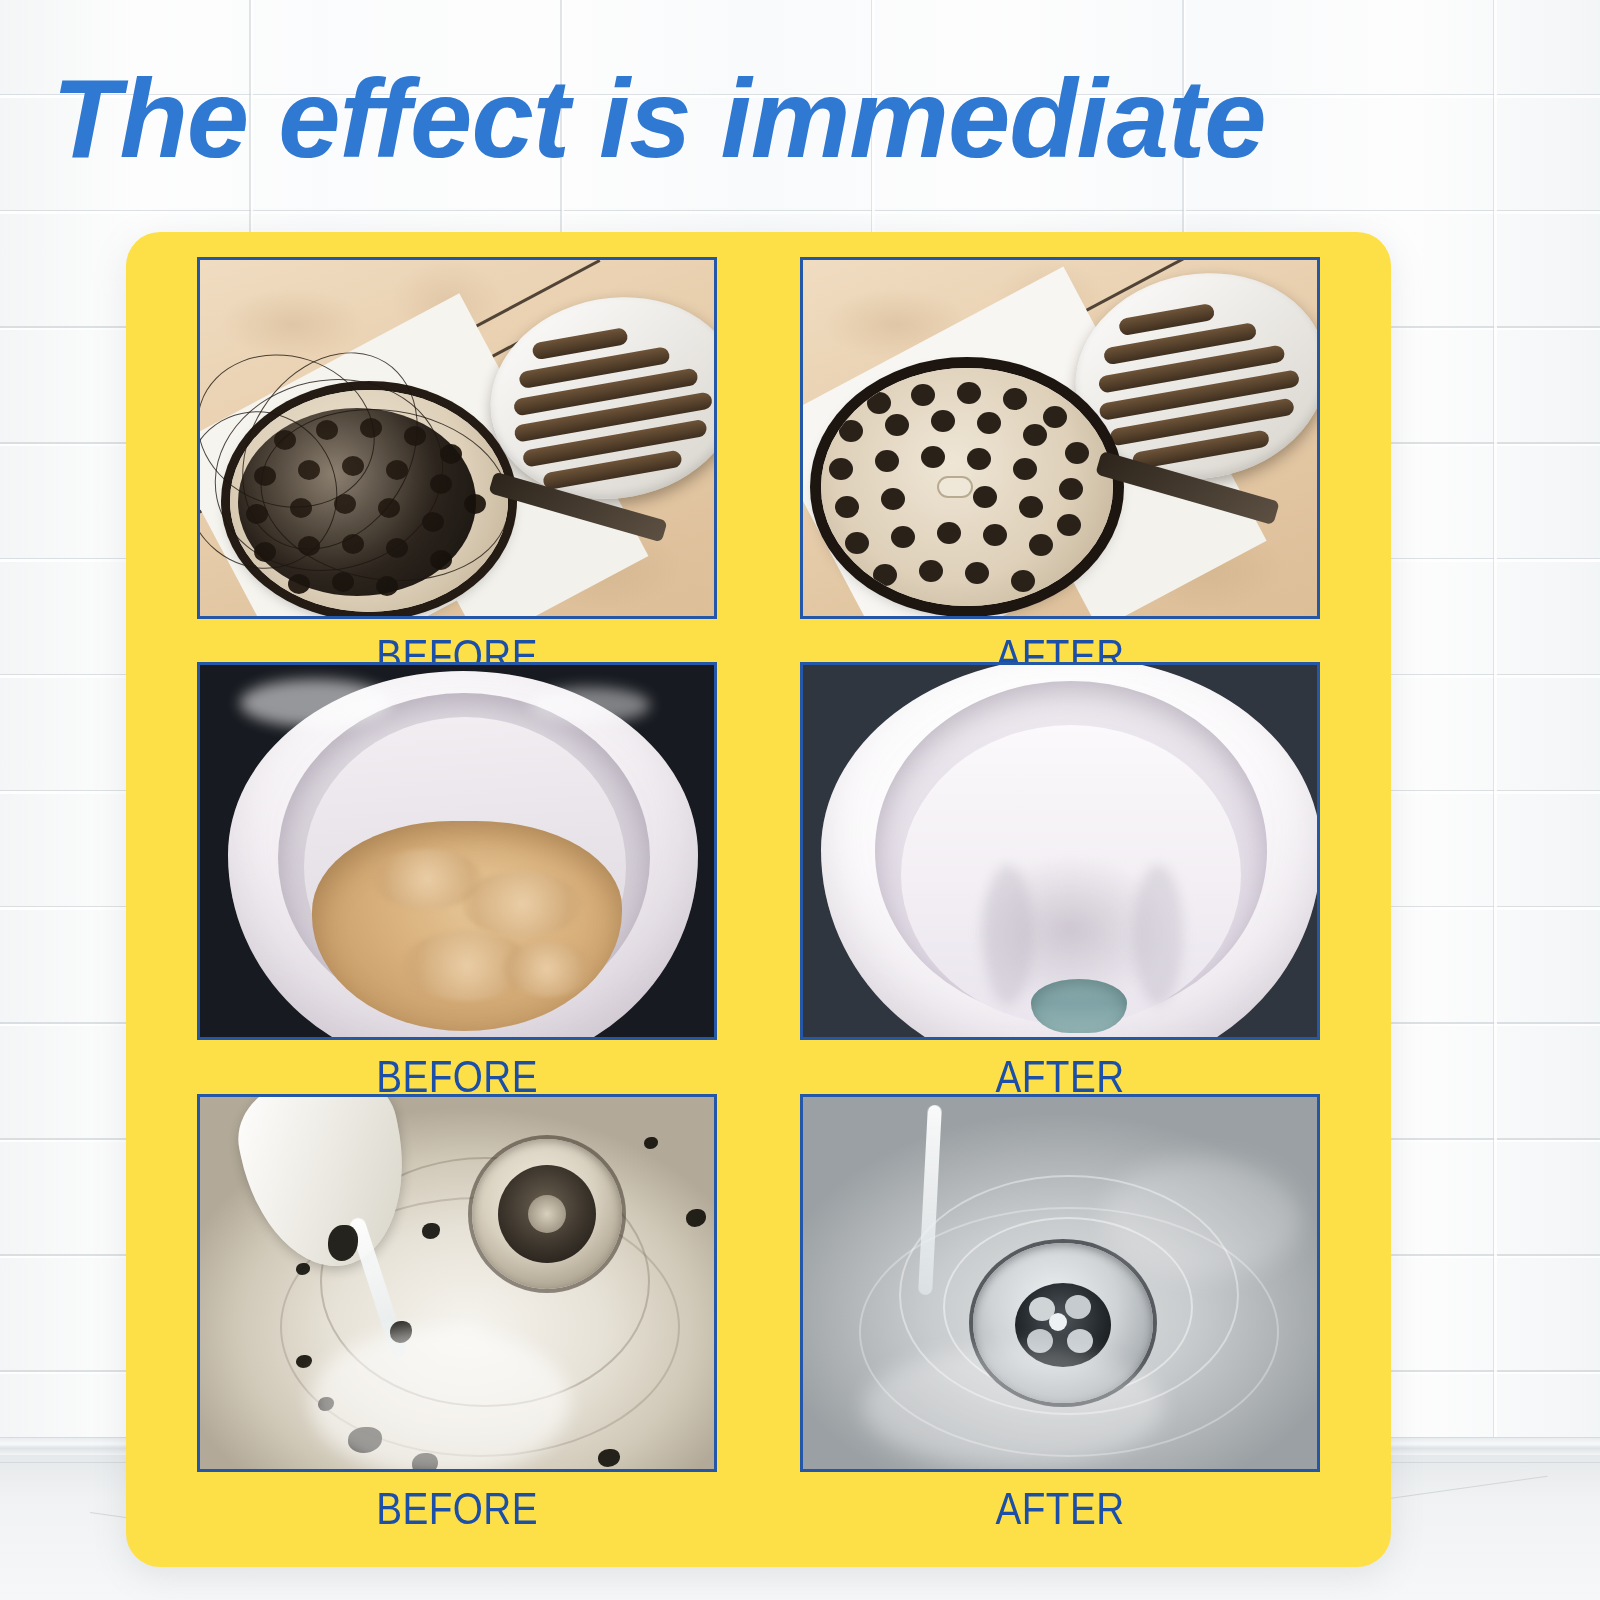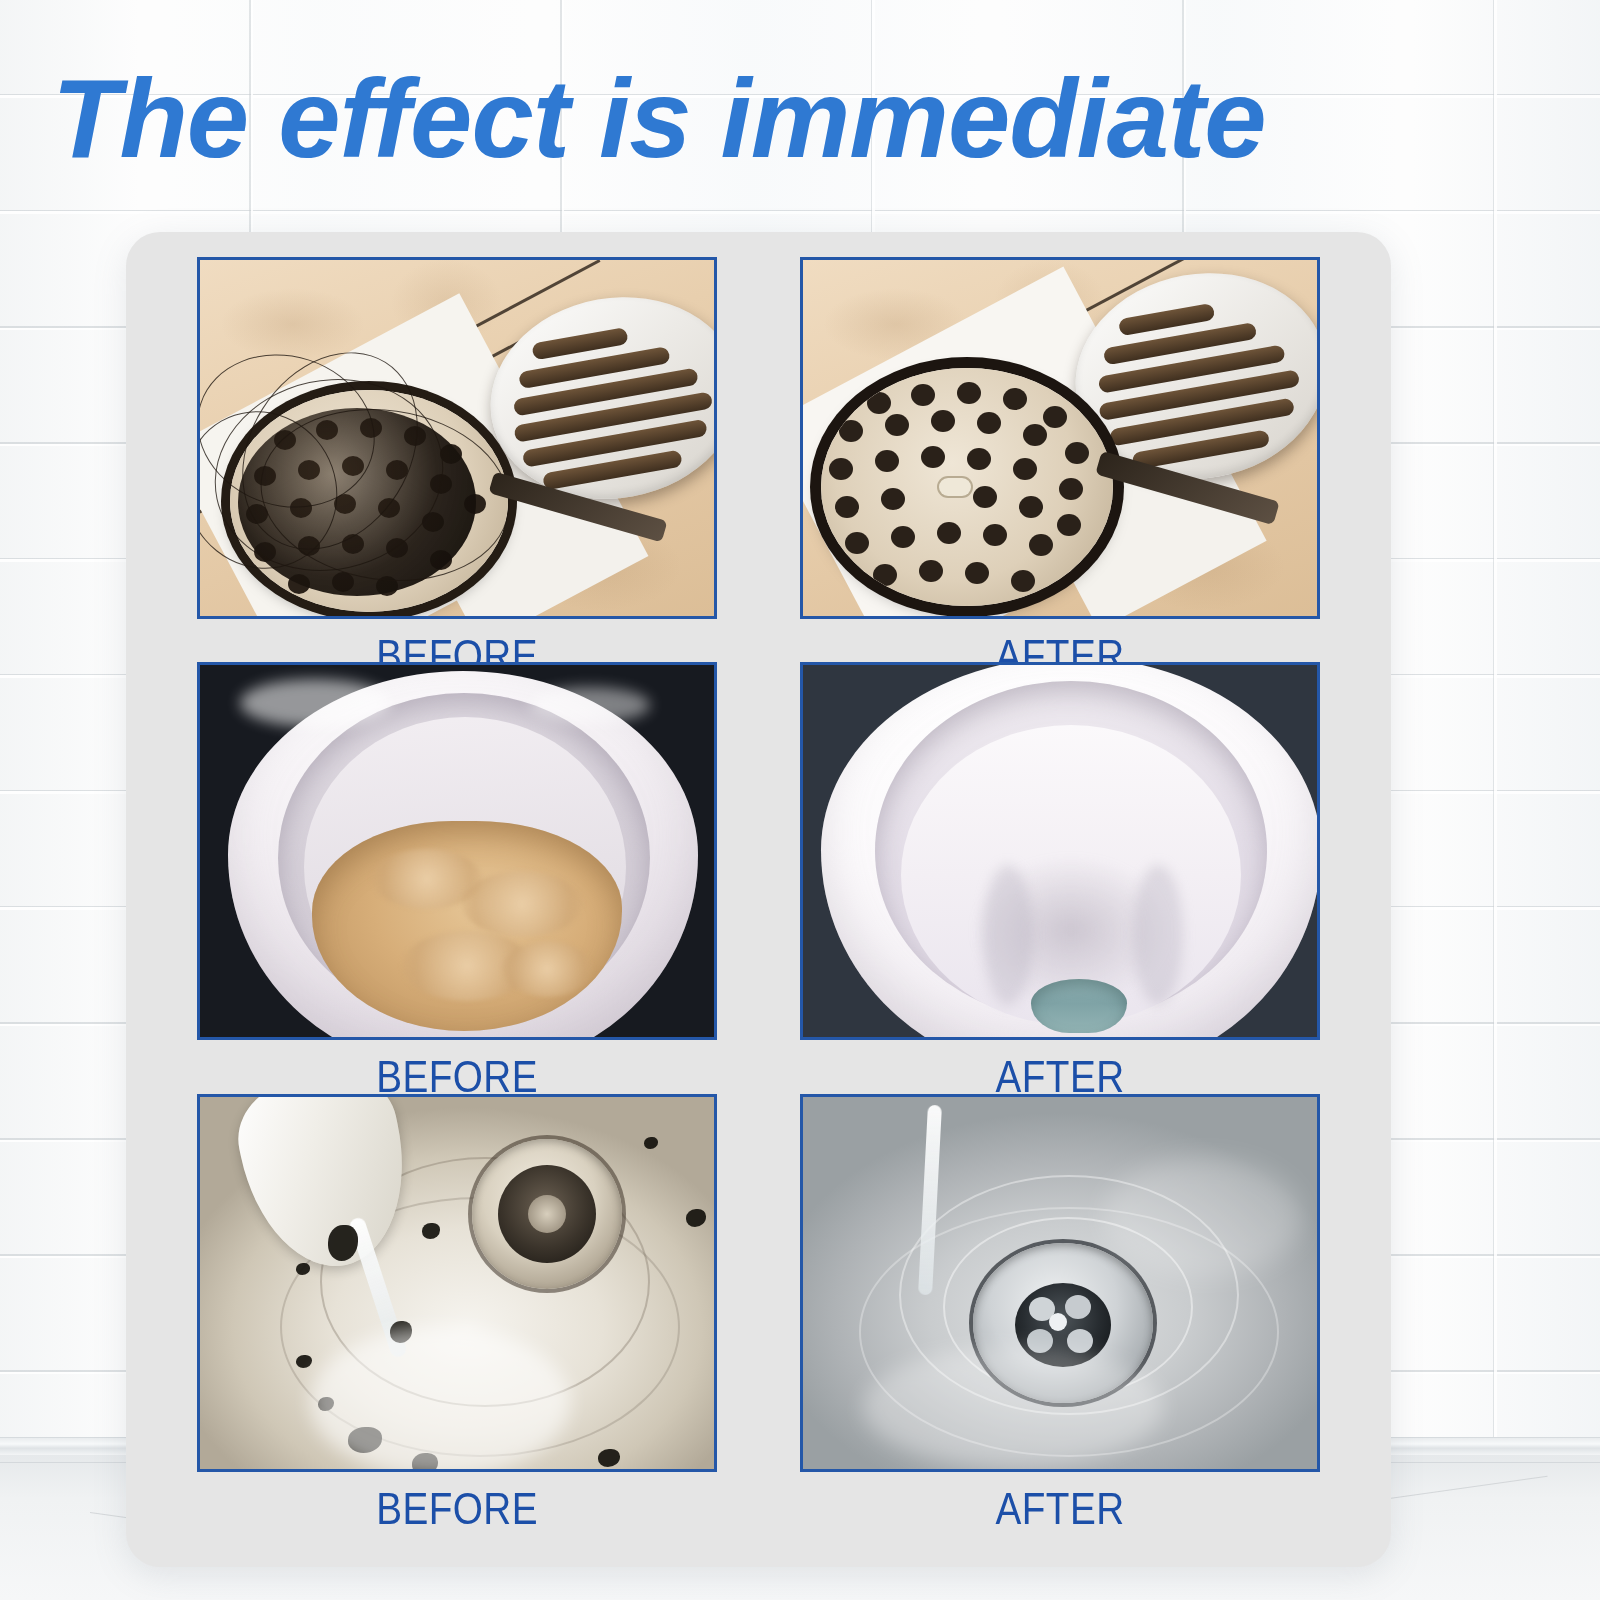--- a/index.html
+++ b/index.html
@@ -117,21 +117,21 @@
     -webkit-font-smoothing: antialiased;
   }
 
   
   .card {
     position: absolute;
     left: 126px;
     top: 232px;
     width: 1265px;
     height: 1335px;
-    background: #e5e5e5;
+    background: #fde047;
     border-radius: 34px;
     box-shadow: 0 8px 34px rgba(120,130,140,0.16);
   }
 
   .grid {
     position: absolute;
     left: 0; top: 0;
     width: 100%; height: 100%;
   }
 

